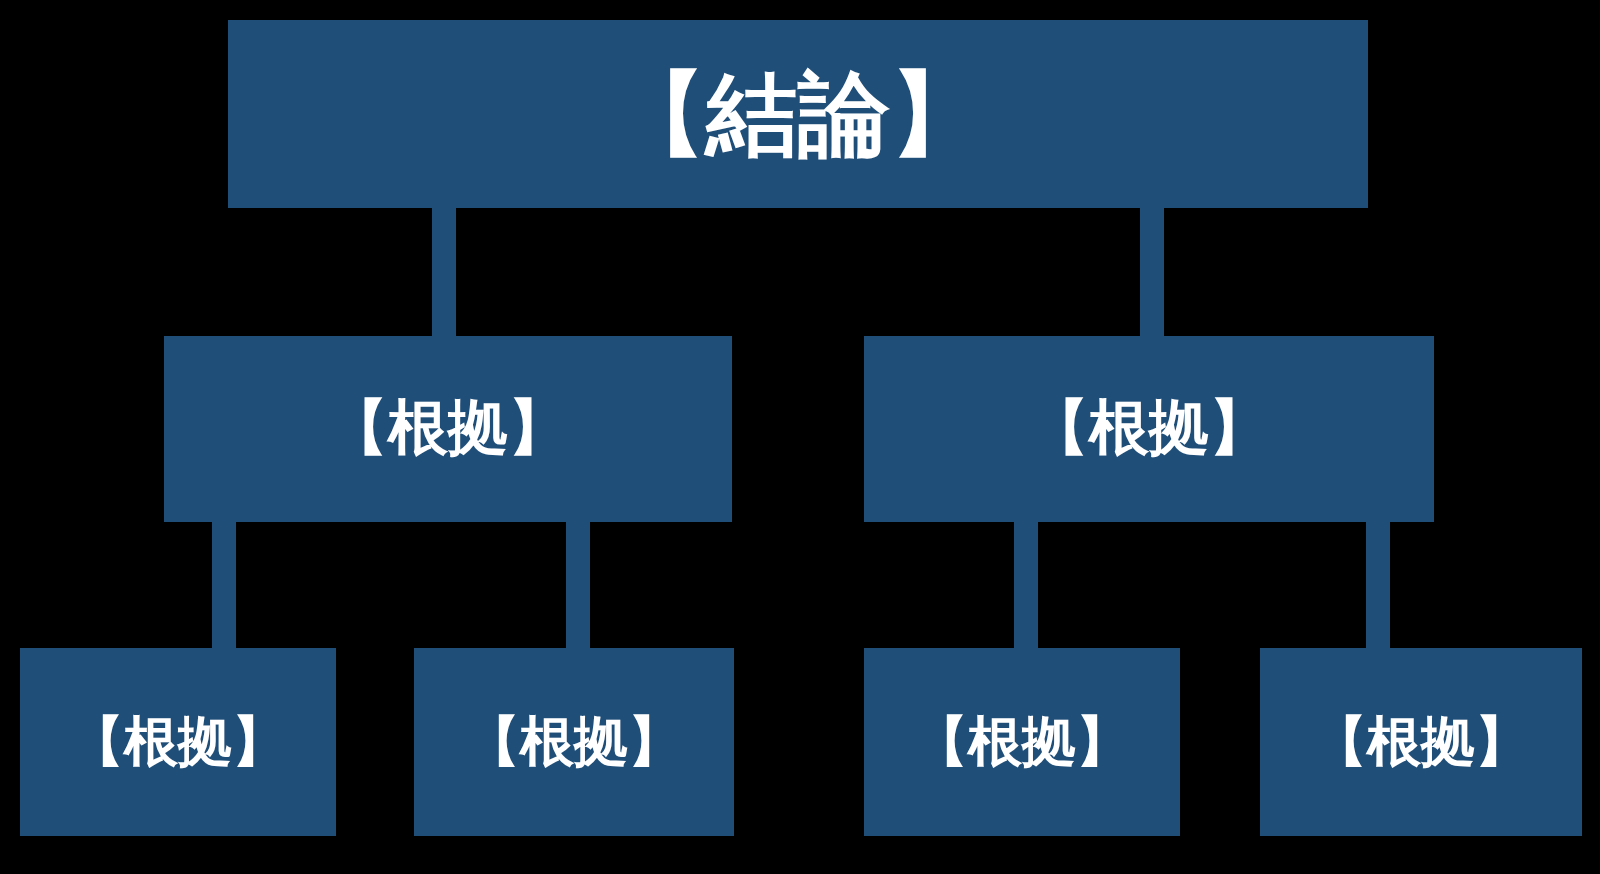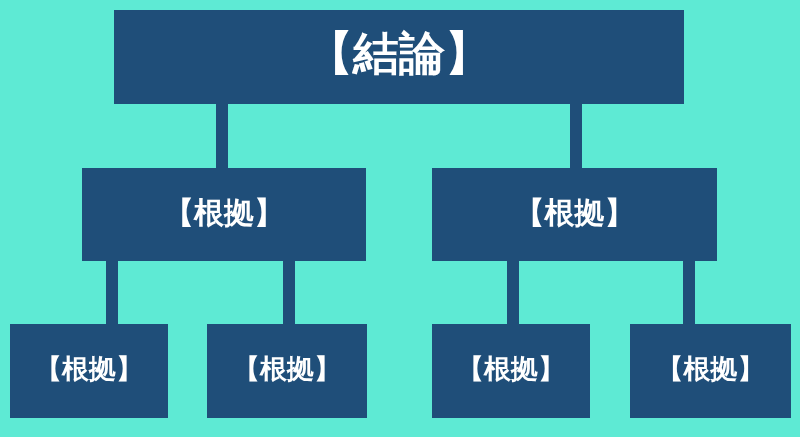--- a/index.html
+++ b/index.html
@@ -4,23 +4,23 @@
 <style>
   html, body {
     margin: 0;
     padding: 0;
     background: #ffffff;
   }
   .canvas {
     position: relative;
     width: 800px;
     height: 437px;
-    background: #5eead4;
+    background: #000000;
     overflow: hidden;
-    font-family: Liberation Mono, monospace;
+    font-family: Liberation Sans, sans-serif;
   }
   .node {
     position: absolute;
     background: #1F4E79;
     color: #ffffff;
     display: flex;
     align-items: center;
     justify-content: center;
     font-weight: 900;
     text-align: center;

